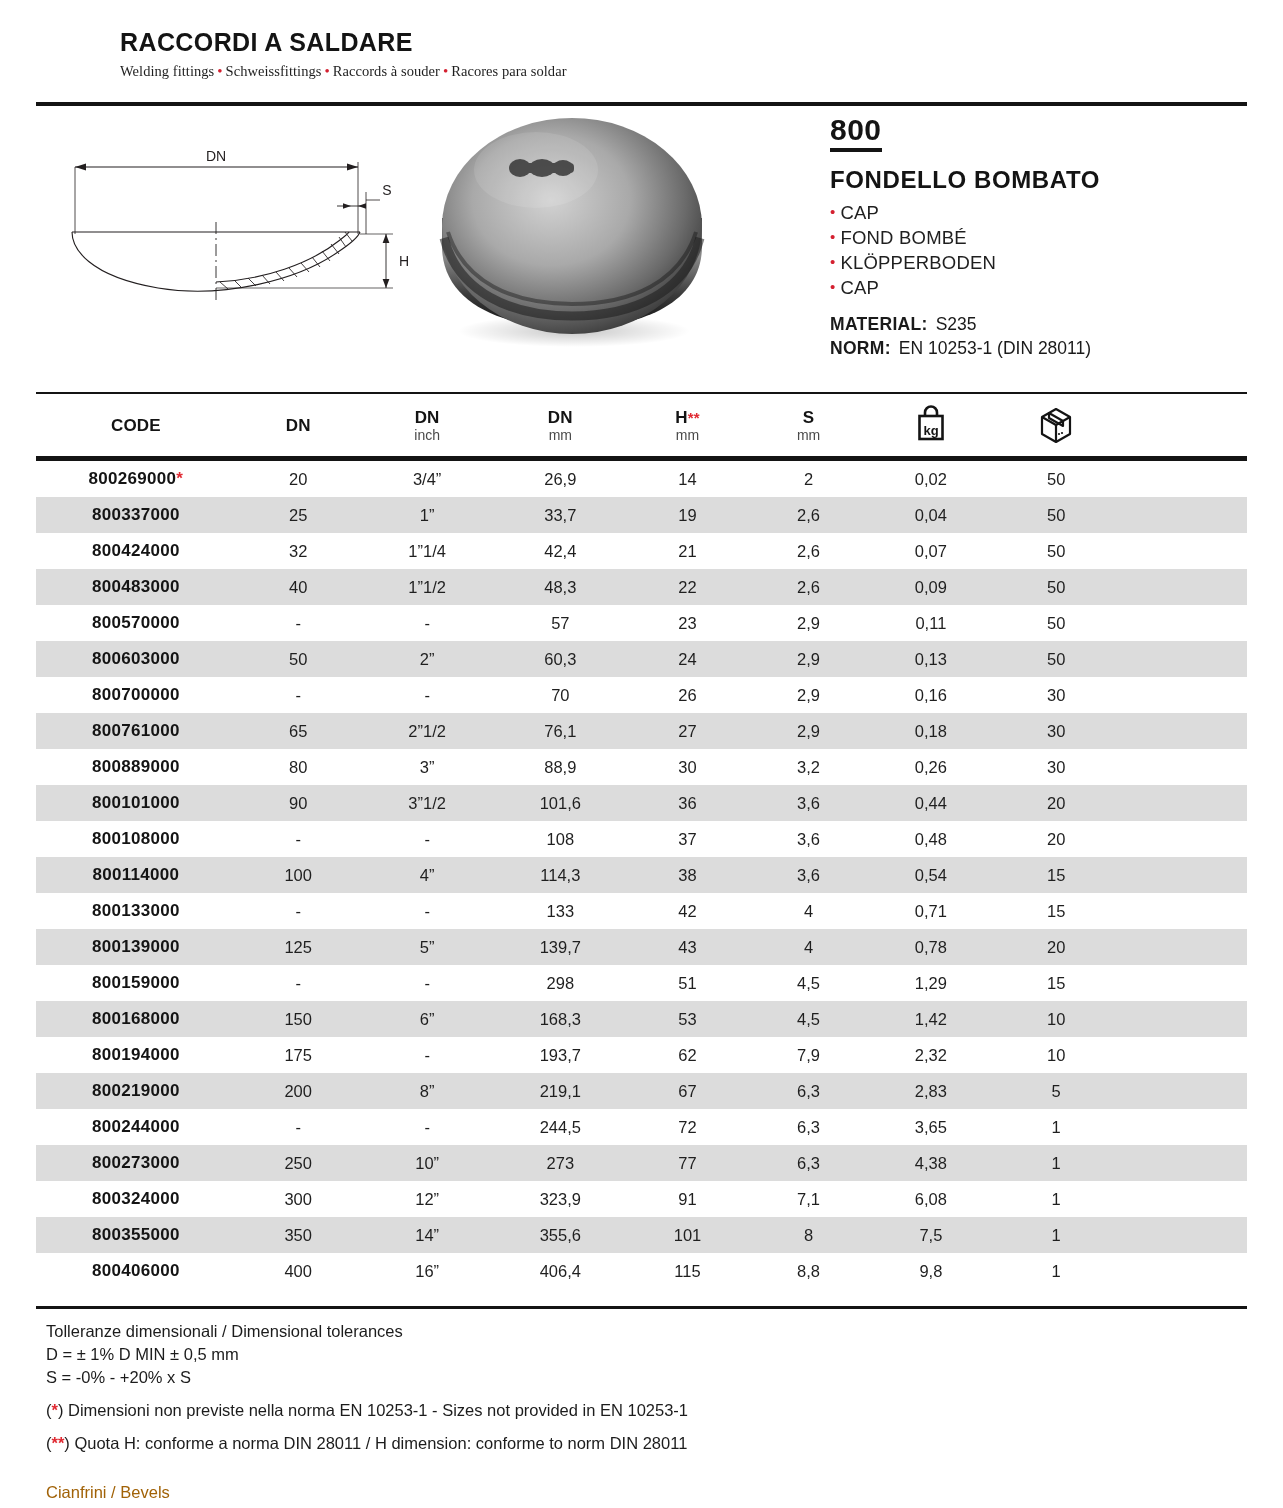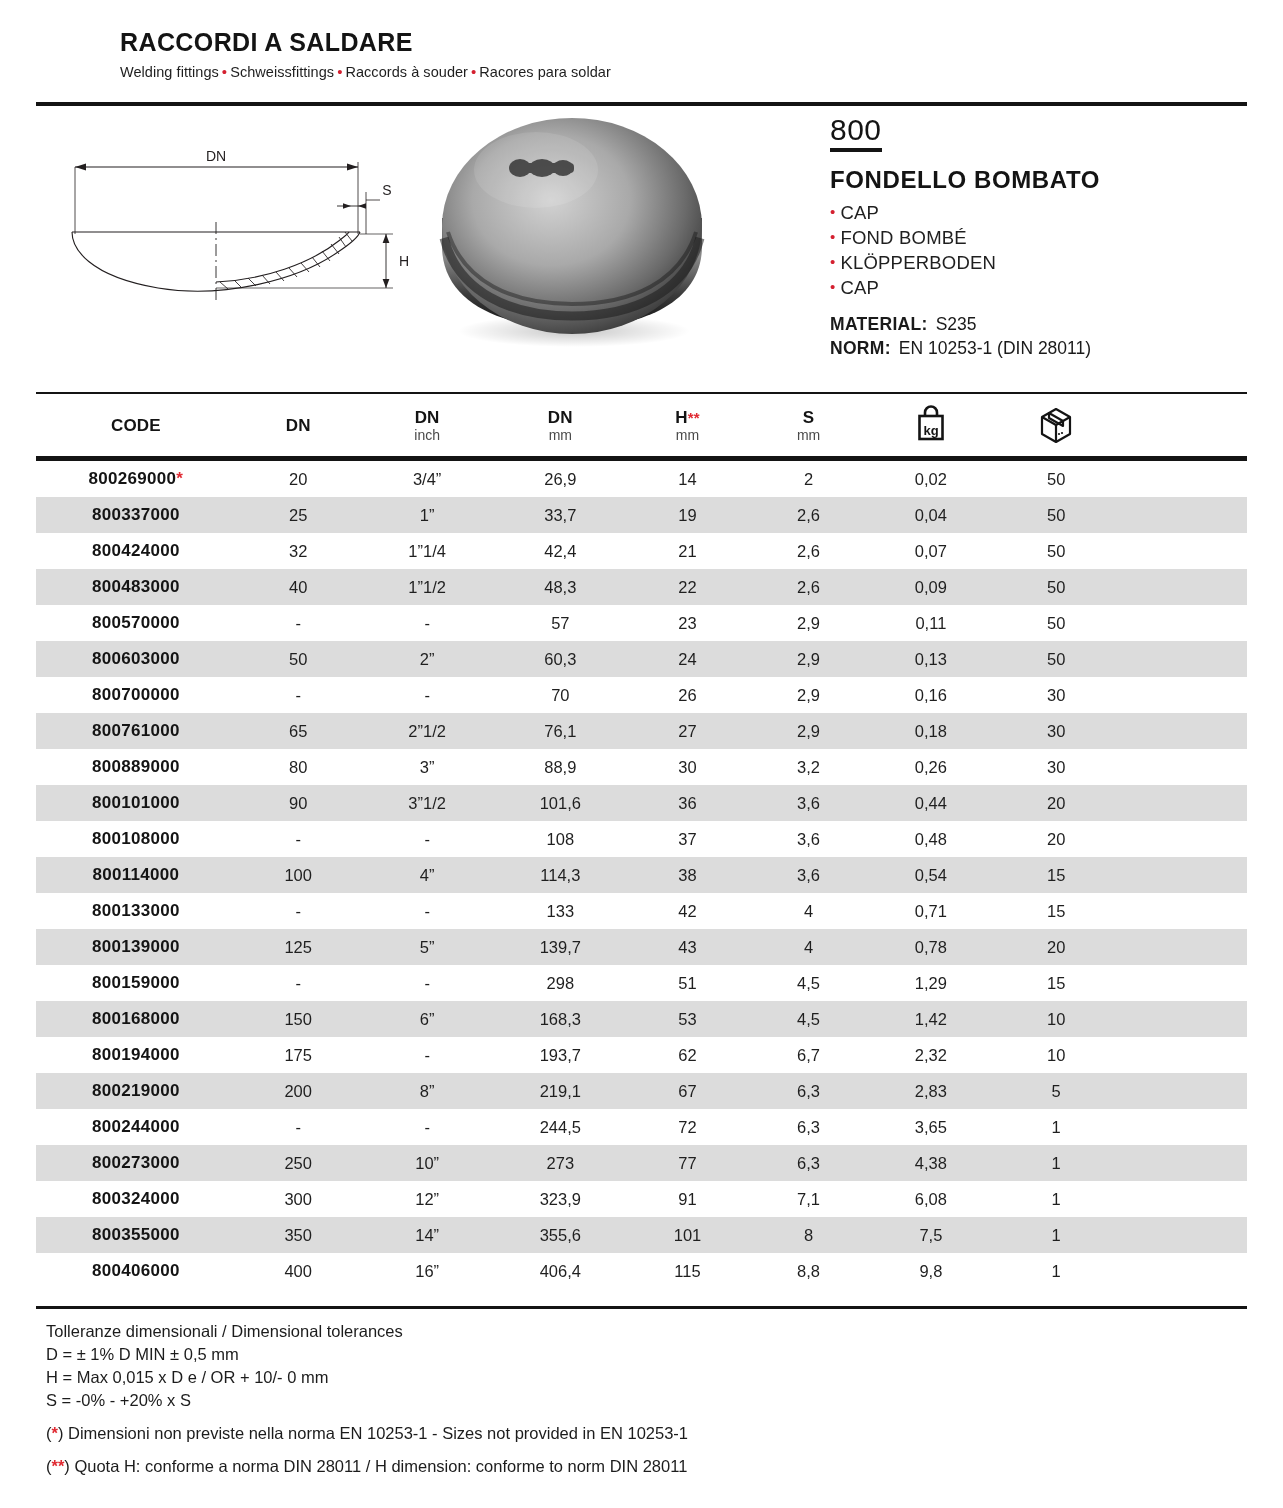--- a/index.html
+++ b/index.html
@@ -24,20 +24,21 @@
     font-size: 25px;
     font-weight: bold;
     letter-spacing: 0.4px;
     color: #141414;
     margin: 0 0 6px 0;
   }
   .header-sub {
     font-size: 14.5px;
     color: #1e1e1e;
     letter-spacing: 0.05px;
+    font-family: Liberation Serif, serif;
   }
   .header-sub .sep {
     color: #d42030;
     font-size: 15px;
     padding: 0 3px;
   }
   .header-rule {
     margin: 22px 36px 0 36px;
     border-top: 4px solid #141414;
   }
@@ -68,21 +69,21 @@
 
   
   .info {
     position: absolute;
     left: 830px;
     top: 8px;
     width: 420px;
   }
   .info-code {
     font-size: 30px;
-    font-weight: normal;
+    font-weight: bold;
     letter-spacing: 0.5px;
     color: #141414;
     display: inline-block;
     border-bottom: 4px solid #141414;
     padding-bottom: 2px;
     line-height: 1.05;
   }
   .info-name {
     margin-top: 14px;
     font-size: 24px;
@@ -563,21 +564,21 @@
           <td>1,42</td>
           <td>10</td>
           <td></td>
         </tr>
         <tr>
           <td class="code">800194000</td>
           <td>175</td>
           <td>-</td>
           <td>193,7</td>
           <td>62</td>
-          <td>6,7</td>
+          <td>7,9</td>
           <td>2,32</td>
           <td>10</td>
           <td></td>
         </tr>
         <tr class="alt">
           <td class="code">800219000</td>
           <td>200</td>
           <td>8”</td>
           <td>219,1</td>
           <td>67</td>
@@ -642,21 +643,20 @@
           <td></td>
         </tr>
       </tbody>
   </table>
 </div>
 <div class="table-bottom-rule"></div>
 
 <div class="notes">
   <div class="line">Tolleranze dimensionali / Dimensional tolerances</div>
   <div class="line">D = ± 1% D MIN ± 0,5 mm</div>
-  <div class="line">H = Max 0,015 x D e / OR + 10/- 0 mm</div>
   <div class="line">S = -0% - +20% x S</div>
   <div class="gap"></div>
   <div class="line">(<span class="ast">*</span><span>) Dimensioni non previste nella norma EN 10253-1 - Sizes not provided in EN 10253-1</span></div>
   <div class="gap"></div>
   <div class="line">(<span class="ast">**</span><span>) Quota H: conforme a norma DIN 28011 / H dimension: conforme to norm DIN 28011</span></div>
 </div>
 
 <div class="bevels">
   <div>Cianfrini / Bevels</div>
 

